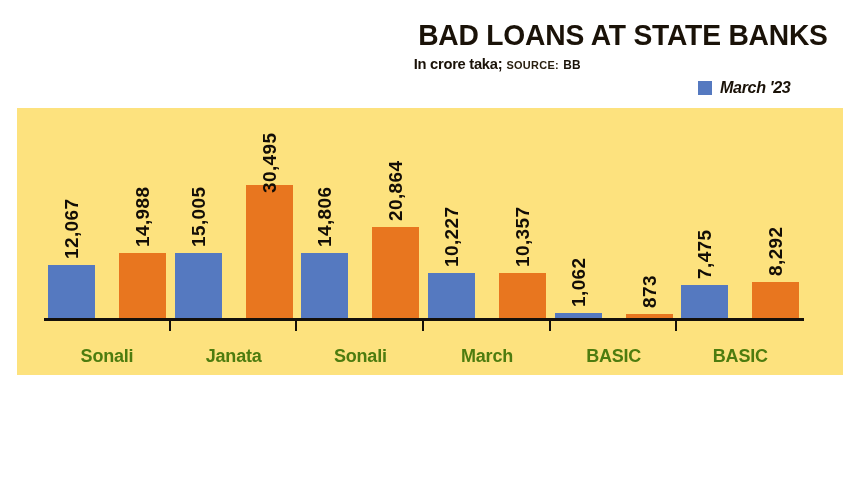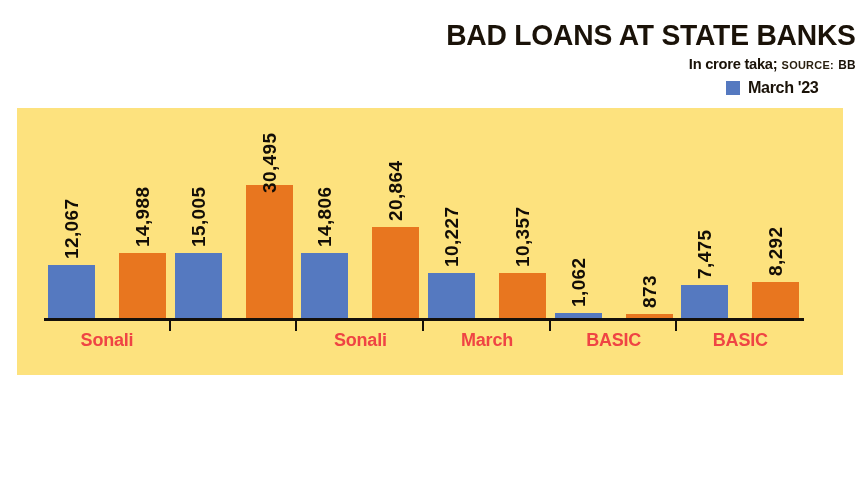--- a/index.html
+++ b/index.html
@@ -13,21 +13,21 @@
 
   
   #panel {
     position: absolute;
     left: 17px; top: 108px;
     width: 826px; height: 267px;
     background: #fde27e;
   }
 
   
-  #header { position: absolute; right: 4px; top: 20px; text-align: right; }
+  #header { position: absolute; right: 32px; top: 20px; }
   #chart-title {
     font-family: "Liberation Sans Narrow", "Liberation Sans", sans-serif;
     font-size: 30px; font-weight: bold; color: #1a1208;
     letter-spacing: -0.2px; line-height: 30px;
     transform: scaleX(0.94); transform-origin: right center;
     white-space: nowrap;
   }
   #subline {
     margin-top: 5px; white-space: nowrap;
     transform: scaleX(0.95); transform-origin: right center;
@@ -40,21 +40,21 @@
     font-size: 11.5px; font-weight: bold; color: #2a2010;
     letter-spacing: 0.3px;
   }
   #source-value {
     font-size: 12.5px; font-weight: bold; color: #1a1208;
     letter-spacing: 0.2px;
   }
 
   #legend {
     margin-top: 5px; display: flex; justify-content: flex-end;
-    align-items: center; gap: 2px; white-space: nowrap;
+    align-items: center; gap: 2px; white-space: nowrap; font-style: italic;
   }
   .legend-item { display: flex; align-items: center; }
   .legend-item.first { margin-right: 34px; }
   .swatch { width: 14px; height: 14px; display: inline-block; }
   .legend-label {
     margin-left: 8px;
     font-size: 17px; font-weight: bold; color: #1a1208;
     letter-spacing: -0.4px;
     transform: scaleX(0.95); transform-origin: left center;
   }
@@ -87,23 +87,23 @@
     font-family: "Liberation Sans Narrow", "Liberation Sans", sans-serif;
     font-size: 19px; font-weight: bold; color: #120d06;
     letter-spacing: 0.4px;
     white-space: nowrap;
     transform-origin: left bottom;
     transform: rotate(-90deg);
     line-height: 1;
   }
 
   .cat-label {
-    position: absolute; top: 200px;
+    position: absolute; top: 216px;
     font-family: "Liberation Sans Narrow", "Liberation Sans", sans-serif;
-    font-size: 18px; font-weight: bold; color: #ef4444;
+    font-size: 18px; font-weight: bold; color: #4d7c0f;
     letter-spacing: -0.2px; white-space: nowrap;
     text-align: center;
   }
 </style>
 </head>
 <body>
 
 <div id="root">
 
   <div id="panel"></div>
@@ -131,20 +131,21 @@
         <div class="bar b24" style="height: 65.3682px; background: rgb(232, 118, 31);"></div>
         <div class="vlabel" style="left: 104px; bottom: 71.3682px;">14,988</div>
       </div>
       <div class="cat-label" style="left: 4px; width: 118px;">Sonali</div>
       <div class="group" style="left: 130.667px; width: 118px;">
         <div class="bar b23" style="height: 65.4424px; background: rgb(85, 121, 192);"></div>
         <div class="vlabel" style="left: 33px; bottom: 71.4424px;">15,005</div>
         <div class="bar b24" style="height: 133px; background: rgb(232, 118, 31);"></div>
         <div class="vlabel" style="left: 104px; bottom: 125px;">30,495</div>
       </div>
+      <div class="cat-label" style="left: 130.667px; width: 118px;">Janata</div>
       <div class="tick" style="left: 124.667px;"></div>
       <div class="group" style="left: 257.333px; width: 118px;">
         <div class="bar b23" style="height: 64.5745px; background: rgb(85, 121, 192);"></div>
         <div class="vlabel" style="left: 33px; bottom: 70.5745px;">14,806</div>
         <div class="bar b24" style="height: 90.9956px; background: rgb(232, 118, 31);"></div>
         <div class="vlabel" style="left: 104px; bottom: 96.9956px;">20,864</div>
       </div>
       <div class="cat-label" style="left: 257.333px; width: 118px;">Sonali</div>
       <div class="tick" style="left: 251.333px;"></div>
       <div class="group" style="left: 384px; width: 118px;">

